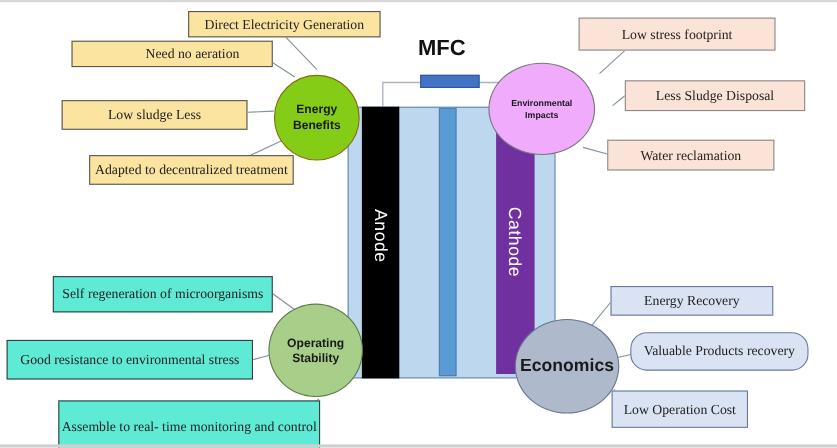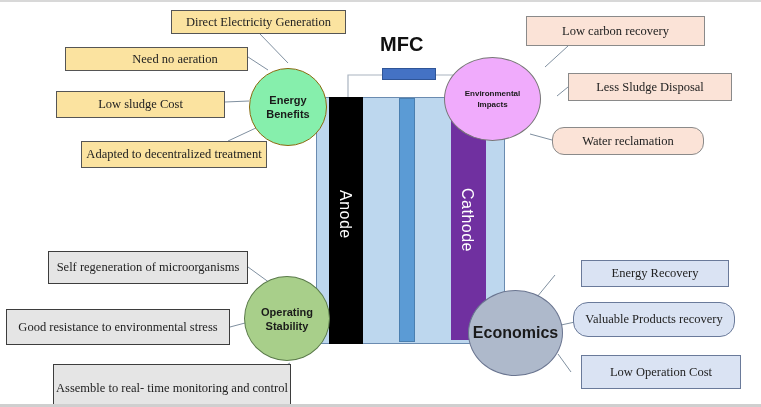--- a/index.html
+++ b/index.html
@@ -3,24 +3,24 @@
 <meta charset="utf-8">
 <style>
   html, body { margin:0; padding:0; background:#ffffff; }
   body { width:761px; height:407px; position:relative; overflow:hidden; font-family:"Liberation Serif", serif; }
   .topline { position:absolute; left:0; top:0; width:761px; height:2px; background:#d8d8d8; }
   .botline { position:absolute; left:0; top:404px; width:761px; height:3px; background:#cfcfcf; }
   svg.wires { position:absolute; left:0; top:0; width:761px; height:407px; }
   .box { position:absolute; box-sizing:border-box; border:1.5px solid #555; display:flex; align-items:center; justify-content:center; font-size:12.5px; color:#222; white-space:nowrap; }
   .yellow { background:#fbe3a0; }
   .pink { background:#fbe3d7; border-color:#8a8a8a; }
-  .green { background:#e5e5e5; border-color:#3d3d3d; }
+  .green { background:#5eead4; border-color:#3d3d3d; }
   .blue { background:#dae3f3; border-color:#6a7a9a; }
   .circle { position:absolute; border-radius:50%; display:flex; align-items:center; justify-content:center; text-align:center; font-family:"Liberation Sans", sans-serif; font-weight:bold; color:#1a1a1a; box-sizing:border-box; }
-  .c-energy { left:249px; top:68px; width:78px; height:78px; background:#86efac; border:1.5px solid #8a6a10; font-size:11px; line-height:14px; }
+  .c-energy { left:249px; top:68px; width:78px; height:78px; background:#84cc16; border:1.5px solid #8a6a10; font-size:11px; line-height:14px; }
   .c-env { left:444px; top:57px; width:97px; height:84px; background:#f0abfc; border:1.5px solid #777; font-size:8px; line-height:11px; }
   .c-op { left:244px; top:276px; width:86px; height:85px; background:#a8cf8a; border:1.5px solid #5a7a4a; font-size:11px; line-height:14px; }
   .c-eco { left:468px; top:290px; width:95px; height:86px; background:#aeb9cb; border:1.5px solid #6a7590; font-size:16px; }
   .title { position:absolute; left:380px; top:33px; font-family:"Liberation Sans", sans-serif; font-weight:bold; font-size:20px; color:#111; }
   .cell { position:absolute; left:316px; top:97px; width:189px; height:247px; background:#bdd7ee; border:1.5px solid #6a8bb0; box-sizing:border-box; }
   .anode { position:absolute; left:329px; top:97px; width:34px; height:247px; background:#000; }
   .membrane { position:absolute; left:399px; top:98px; width:16px; height:244px; background:#5b9bd5; border:1px solid #4a7fb0; box-sizing:border-box; }
   .cathode { position:absolute; left:451px; top:97px; width:35px; height:243px; background:#7030a0; }
   .vlabel { position:absolute; writing-mode:vertical-rl; font-family:"Liberation Sans", sans-serif; color:#ffffff; font-size:16px; letter-spacing:0.5px; }
   .anode-label { left:336px; top:190px; }
@@ -58,48 +58,48 @@
 
 <div class="cell"></div>
 <div class="anode"></div>
 <div class="membrane"></div>
 <div class="cathode"></div>
 <div class="vlabel anode-label">Anode</div>
 <div class="vlabel cathode-label">Cathode</div>
 <div class="resistor"></div>
 
 <div class="box yellow" style="left:171px;top:10px;width:175px;height:24px;">Direct Electricity Generation</div>
-<div class="box yellow" style="left:65px;top:47px;width:183px;height:24px;padding-left:37px;">Need no aeration</div>
-<div class="box yellow" style="left:56px;top:91px;width:169px;height:27px;">Low sludge Cost</div>
+<div class="box yellow" style="left:65px;top:37px;width:183px;height:24px;padding-left:37px;">Need no aeration</div>
+<div class="box yellow" style="left:56px;top:91px;width:169px;height:27px;">Low sludge Less</div>
 <div class="box yellow" style="left:81px;top:141px;width:186px;height:27px;">Adapted to decentralized treatment</div>
 <div class="circle c-energy">
   <div>
     <div>Energy</div>
     <div>Benefits</div>
   </div>
 </div>
 
-<div class="box pink" style="left:526px;top:16px;width:179px;height:30px;">Low carbon recovery</div>
+<div class="box pink" style="left:526px;top:16px;width:179px;height:30px;">Low stress footprint</div>
 <div class="box pink" style="left:568px;top:73px;width:164px;height:28px;">Less Sludge Disposal</div>
-<div class="box pink" style="left:552px;top:127px;width:152px;height:28px;border-radius:12px;">Water reclamation</div>
+<div class="box pink" style="left:552px;top:127px;width:152px;height:28px;">Water reclamation</div>
 <div class="circle c-env">
   <div>
     <div>Environmental</div>
     <div>Impacts</div>
   </div>
 </div>
 
 <div class="box green" style="left:48px;top:251px;width:200px;height:33px;">Self regeneration of microorganisms</div>
 <div class="box green" style="left:6px;top:309px;width:224px;height:36px;">Good resistance to environmental stress</div>
 <div class="box green" style="left:29px;top:364px;width:238px;height:48px;margin-left:24px;">Assemble to real- time monitoring and control</div>
 <div class="circle c-op">
   <div>
     <div>Operating</div>
     <div>Stability</div>
   </div>
 </div>
 
-<div class="box blue" style="left:555px;top:260px;width:148px;height:27px;margin-left:26px;">Energy Recovery</div>
+<div class="box blue" style="left:555px;top:260px;width:148px;height:27px;">Energy Recovery</div>
 <div class="box blue" style="left:573px;top:302px;width:162px;height:35px;border-radius:15px;">Valuable Products recovery</div>
-<div class="box blue" style="left:581px;top:355px;width:160px;height:34px;font-family:Liberation Serif, serif;">Low Operation Cost</div>
+<div class="box blue" style="left:556px;top:355px;width:124px;height:34px;font-family:Liberation Serif, serif;">Low Operation Cost</div>
 <div class="circle c-eco">Economics</div>
 
 <div class="botline"></div>
 
 </body></html>

